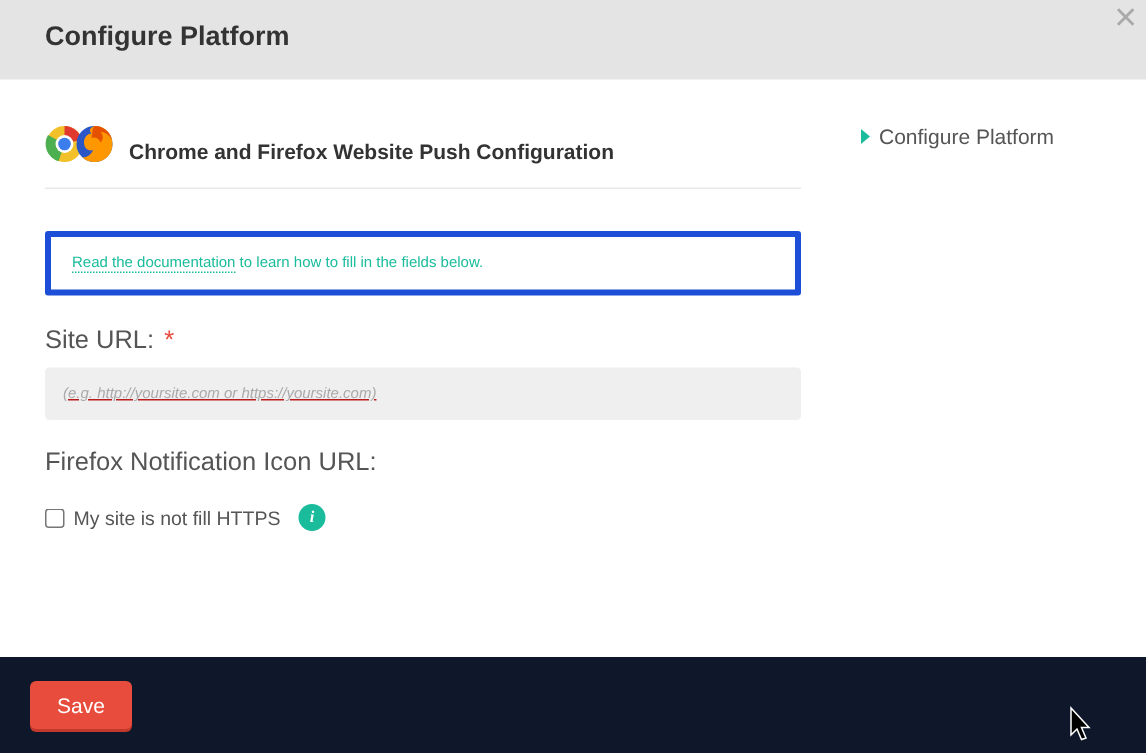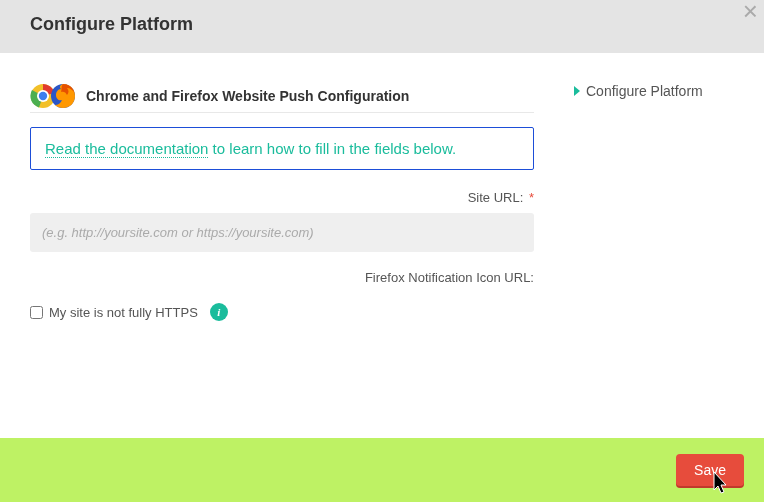--- a/index.html
+++ b/index.html
@@ -36,65 +36,65 @@
     display: flex;
     padding: 30px 30px 20px 30px;
     gap: 40px;
     background: #fff;
     min-height: 370px;
   }
   .main-col { flex: 1; min-width: 0; }
   .side-col { width: 160px; }
   .section-head {
     display: flex;
-    align-items: center;
+    align-items: flex-end;
     gap: 10px;
-    padding-bottom: 3px;
+    padding-bottom: 16px;
     border-bottom: 1px solid #e8e8e8;
-    margin-bottom: 14px;
+    margin-bottom: 28px;
   }
   .browser-icons { display: flex; gap: -4px; }
   .browser-icons svg { display: block; }
   .browser-icons .ff { margin-left: -6px; }
   .section-title {
     font-size: 14px;
     font-weight: 700;
     color: #333;
   }
   .info-box {
-    border: 1px solid #1d4ed8;
+    border: 4px solid #1d4ed8;
     border-radius: 2px;
     padding: 12px 14px;
-    font-size: 15px;
+    font-size: 10px;
     color: #1abc9c;
     margin-bottom: 20px;
   }
   .info-box a {
     color: #1abc9c;
     border-bottom: 1px dotted #1abc9c;
     text-decoration: none;
   }
   .field { margin-bottom: 18px; }
   .field-label {
-    font-size: 13px;
+    font-size: 17px;
     color: #555;
     margin-bottom: 8px;
     display: block;
-    text-align: right;
   }
   .req { color: #e74c3c; margin-left: 2px; }
   .text-input {
     width: 100%;
     background: #efefef;
     border: none;
     border-radius: 3px;
     padding: 12px 12px;
-    font-size: 13px;
-    color: #15803d;
+    font-size: 10px;
+    color: #b91c1c;
     outline: none;
+    text-decoration: underline;
   }
   .text-input::placeholder { color: #aaa; font-style: italic; }
   .checkbox-row {
     display: flex;
     align-items: center;
     gap: 6px;
     font-size: 13px;
     color: #555;
     margin-top: 4px;
   }
@@ -126,24 +126,24 @@
   }
   .side-link .tri {
     width: 0; height: 0;
     border-top: 5px solid transparent;
     border-bottom: 5px solid transparent;
     border-left: 6px solid #1abc9c;
   }
   .footer {
     position: absolute;
     left: 0; right: 0; bottom: 0;
-    background: #bef264;
+    background: #0f172a;
     padding: 16px 20px;
     display: flex;
-    justify-content: flex-end;
+    justify-content: flex-start;
   }
   .save-btn {
     background: #e74c3c;
     color: #fff;
     border: none;
     border-radius: 4px;
     padding: 8px 18px;
     font-size: 14px;
     cursor: pointer;
     box-shadow: 0 2px 0 #c0392b;
@@ -195,21 +195,21 @@
       </label>
       <input type="text" class="text-input" placeholder="(e.g. http://yoursite.com or https://yoursite.com)" style="">
     </div>
 
     <div class="field">
       <label class="field-label">Firefox Notification Icon URL:</label>
     </div>
 
     <div class="checkbox-row">
       <input type="checkbox" style="">
-      <span>My site is not fully HTTPS</span>
+      <span>My site is not fill HTTPS</span>
       <span class="help-badge">i</span>
     </div>
 
   </div>
 
   <div class="side-col">
     <div class="side-link">
       <span class="tri"></span>
       <span>Configure Platform</span>
     </div>

